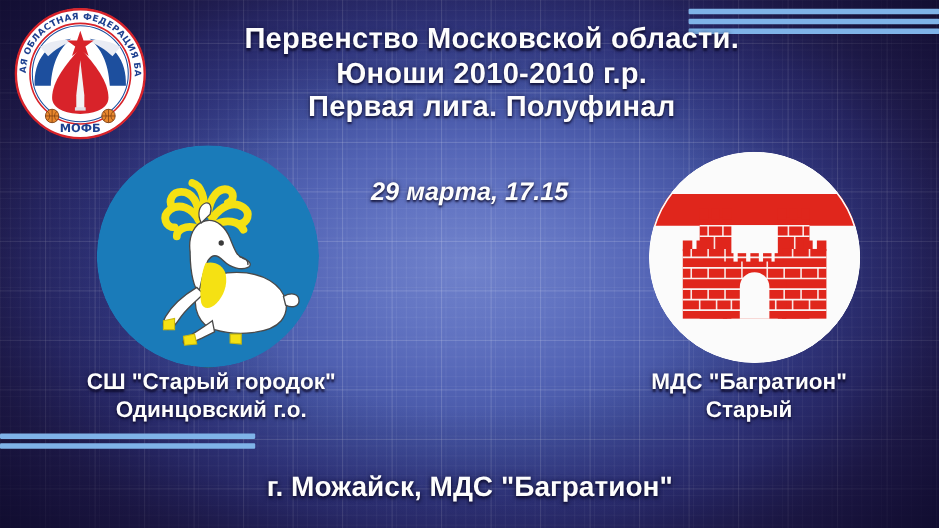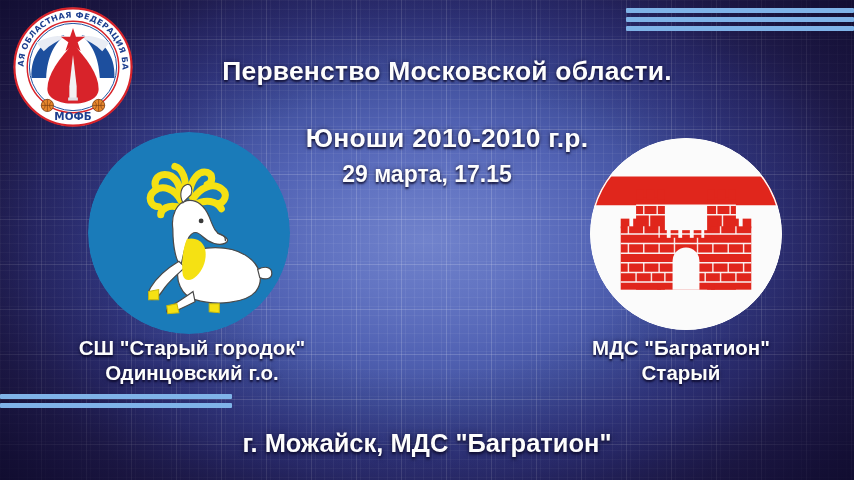--- a/index.html
+++ b/index.html
@@ -98,33 +98,33 @@
   }
   .headline .line {
     display: block;
     color: #fdfdfd;
     font-size: 26.5px;
     font-weight: bold;
     letter-spacing: .2px;
     text-shadow:
       0 2px 2px rgba(10,8,40,.75),
       0 0 5px rgba(10,8,40,.55);
-    margin-top: 36px;
   }
 
   
   .datetime {
     position: absolute;
     top: 160px;
     left: 50%;
     transform: translateX(-50%);
     width: 300px;
     text-align: center;
     line-height: 1.22;
     z-index: 6;
+    font-style: italic;
   }
   .datetime .line {
     display: block;
     color: #fdfdfd;
     font-size: 23px;
     font-weight: bold;
     text-shadow:
       0 2px 2px rgba(10,8,40,.75),
       0 0 5px rgba(10,8,40,.5);
   }
@@ -244,20 +244,21 @@
         <path d="M132,163 H152 M142,153 V173 M135,156 Q142,163 135,170 M149,156 Q142,163 149,170" stroke="#7a3d12" stroke-width="1.1" fill="none"></path>
       </g>
 
       <text x="100" y="187" text-anchor="middle" font-family="DejaVu Sans, sans-serif" font-size="17" font-weight="bold" fill="#1d3f8f">МОФБ</text>
     </svg>
   </div>
 
   <div class="headline">
     <span class="line">Первенство Московской области.</span>
     <span class="line">Юноши 2010-2010 г.р.</span>
+    <span class="line">Первая лига. Полуфинал</span>
   </div>
 
   <div class="datetime">
     <span class="line">29 марта, 17.15</span>
   </div>
 
   <div class="emblem emblem-left">
     <svg viewBox="0 0 200 200" width="202" height="202" aria-hidden="true">
       <circle cx="100" cy="100" r="100" fill="#1a7bb9"></circle>
       <path d="M0,150 A100,100 0 0,0 200,150 L200,200 L0,200 Z" fill="#14a33c"></path>

